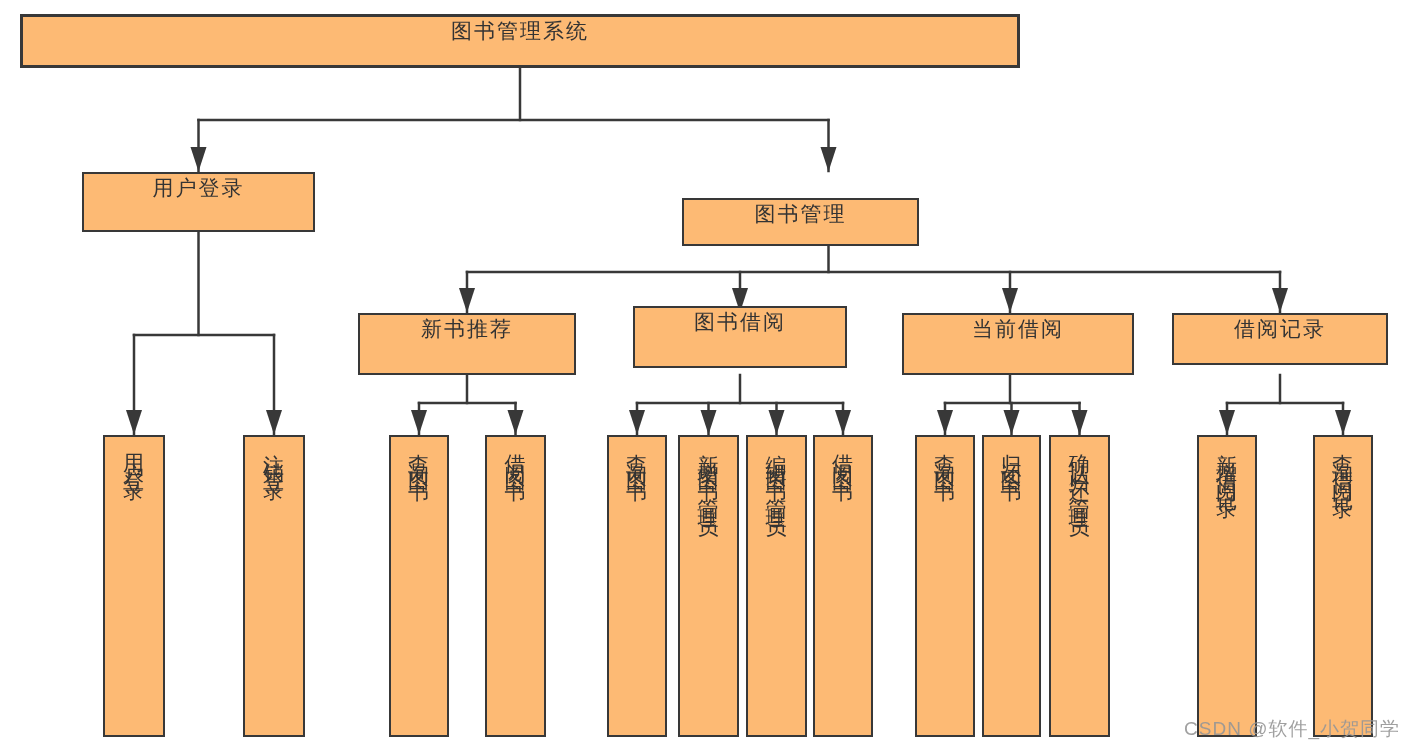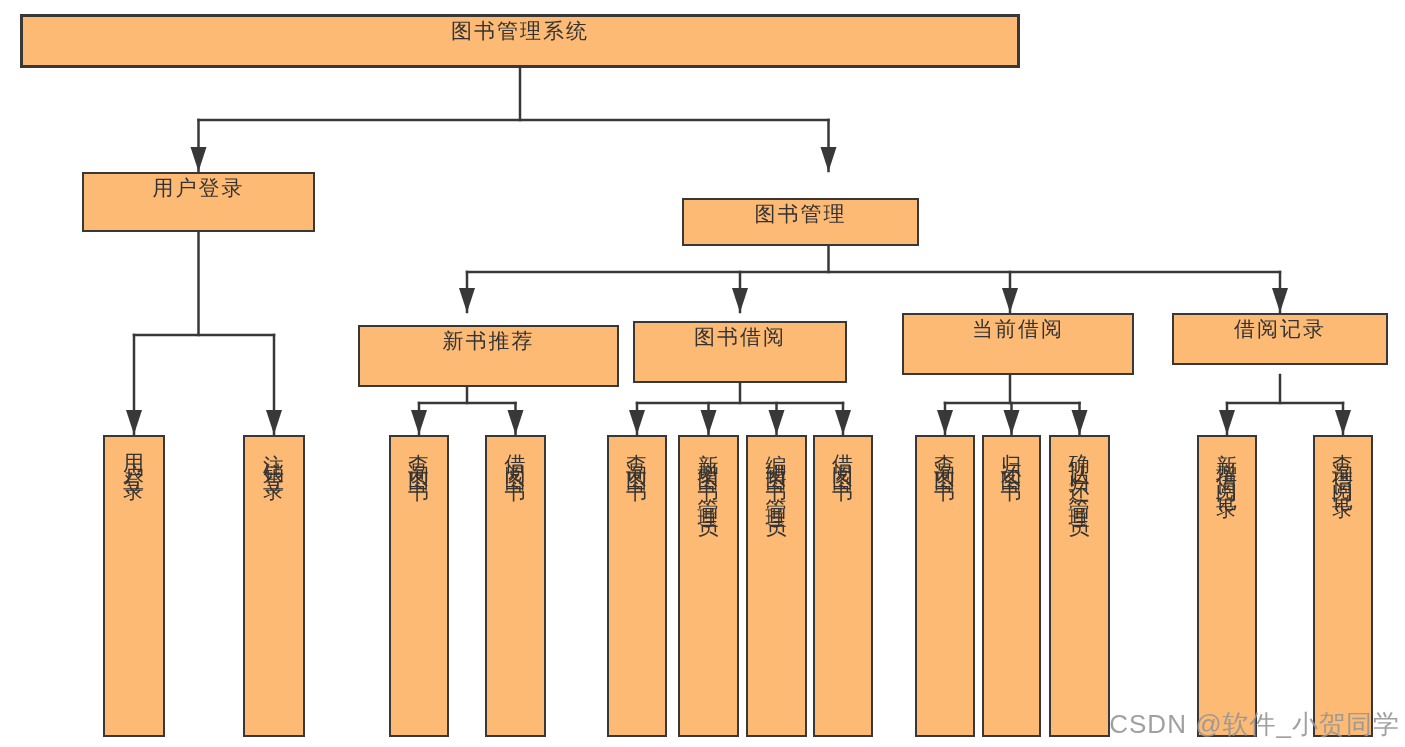--- a/index.html
+++ b/index.html
@@ -35,21 +35,21 @@
     text-orientation: mixed;
     font-size: 21px;
     line-height: 1;
     letter-spacing: 9px;
     color: #333333;
   }
   .watermark {
     position: absolute;
     right: 5px;
     bottom: 5px;
-    font-size: 26px;
+    font-size: 19px;
     color: rgba(150,150,150,0.9);
     z-index: 6;
     letter-spacing: 1px;
     white-space: nowrap;
   }
 </style>
 </head>
 <body>
 
 <div class="stage">
@@ -108,24 +108,24 @@
     <span class="hlabel">图书管理系统</span>
   </div>
 
   <div class="box" style="left:82px;top:172px;width:233px;height:60px;">
     <span class="hlabel">用户登录</span>
   </div>
   <div class="box" style="left:682px;top:172px;width:237px;height:48px;margin-top:26px;">
     <span class="hlabel">图书管理</span>
   </div>
 
-  <div class="box" style="left:358px;top:313px;width:261px;height:62px;margin-top:12px;">
+  <div class="box" style="left:358px;top:313px;width:218px;height:62px;">
     <span class="hlabel">新书推荐</span>
   </div>
-  <div class="box" style="left:633px;top:321px;width:214px;height:62px;">
+  <div class="box" style="left:633px;top:306px;width:214px;height:62px;">
     <span class="hlabel">图书借阅</span>
   </div>
   <div class="box" style="left:902px;top:313px;width:232px;height:62px;">
     <span class="hlabel">当前借阅</span>
   </div>
   <div class="box" style="left:1172px;top:313px;width:216px;height:52px;">
     <span class="hlabel">借阅记录</span>
   </div>
 
   <div class="box" style="left:103px;top:435px;width:62px;height:302px;">

